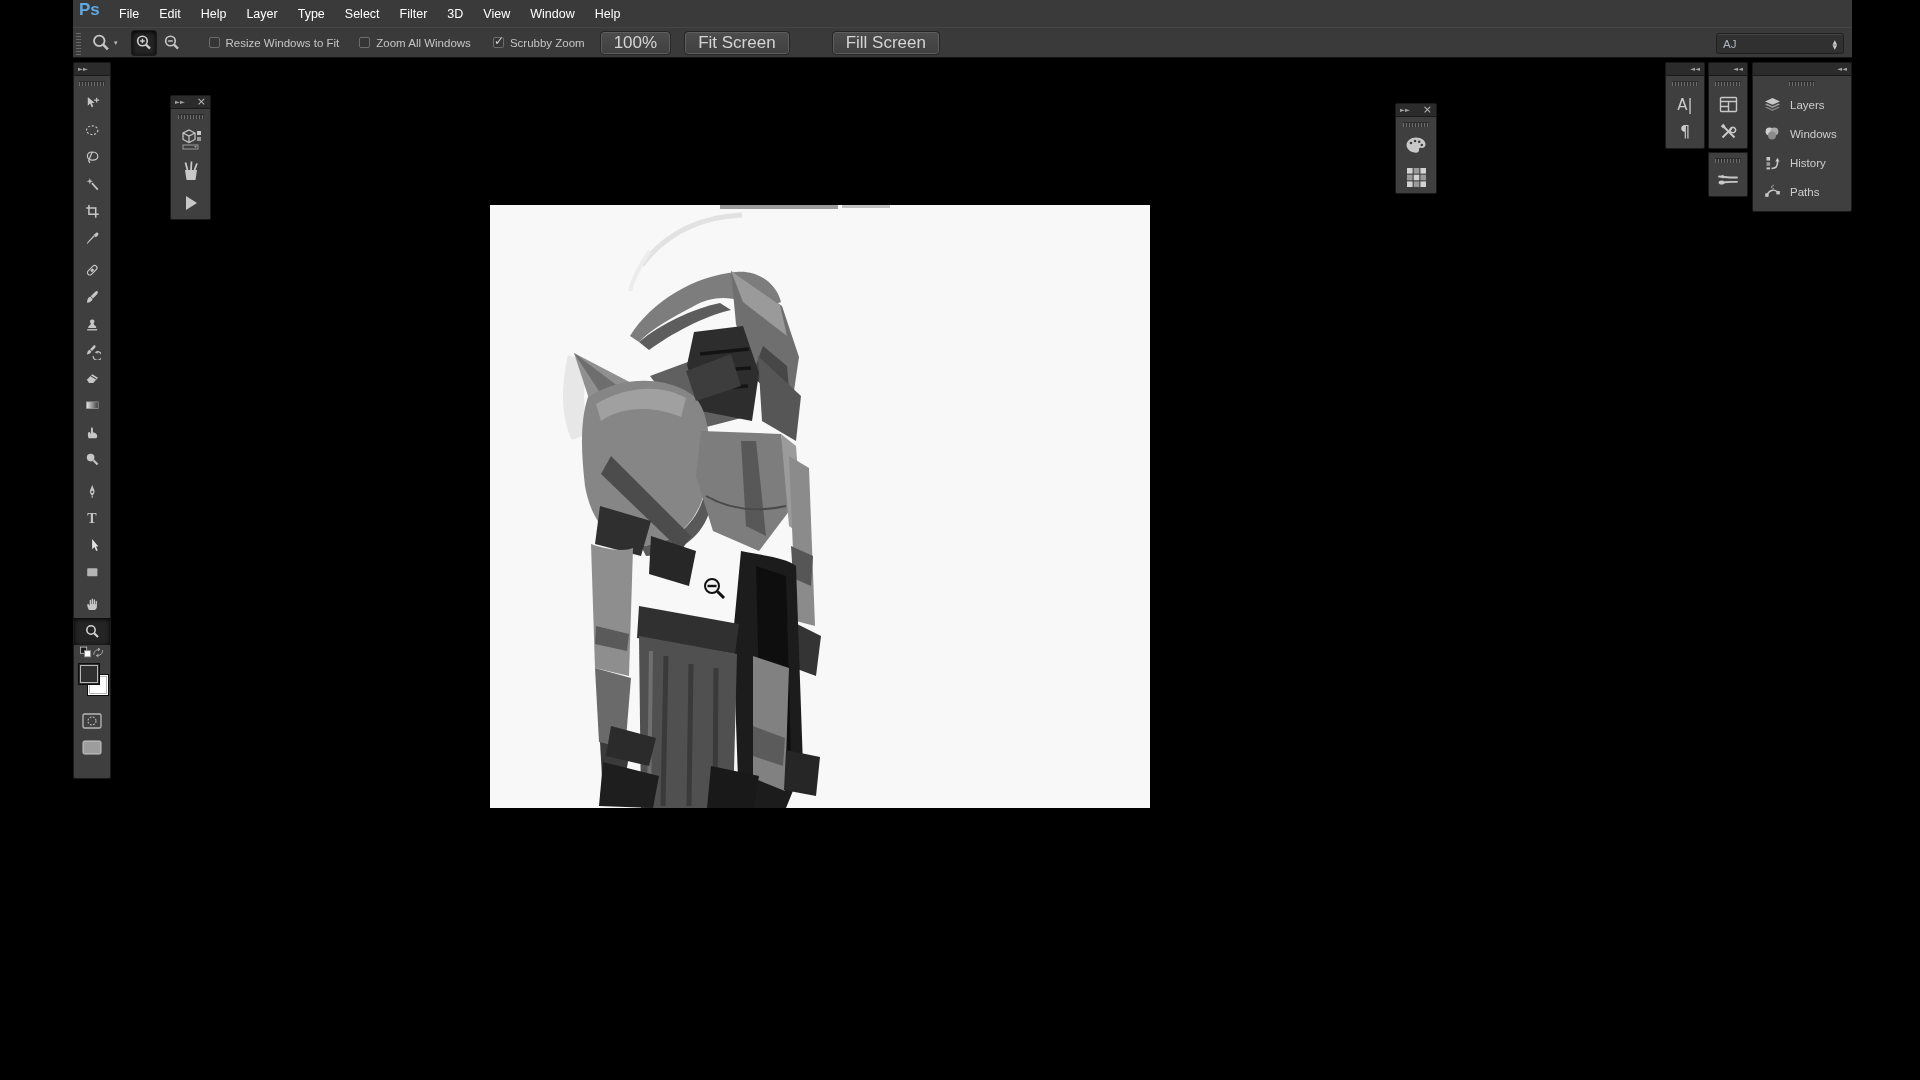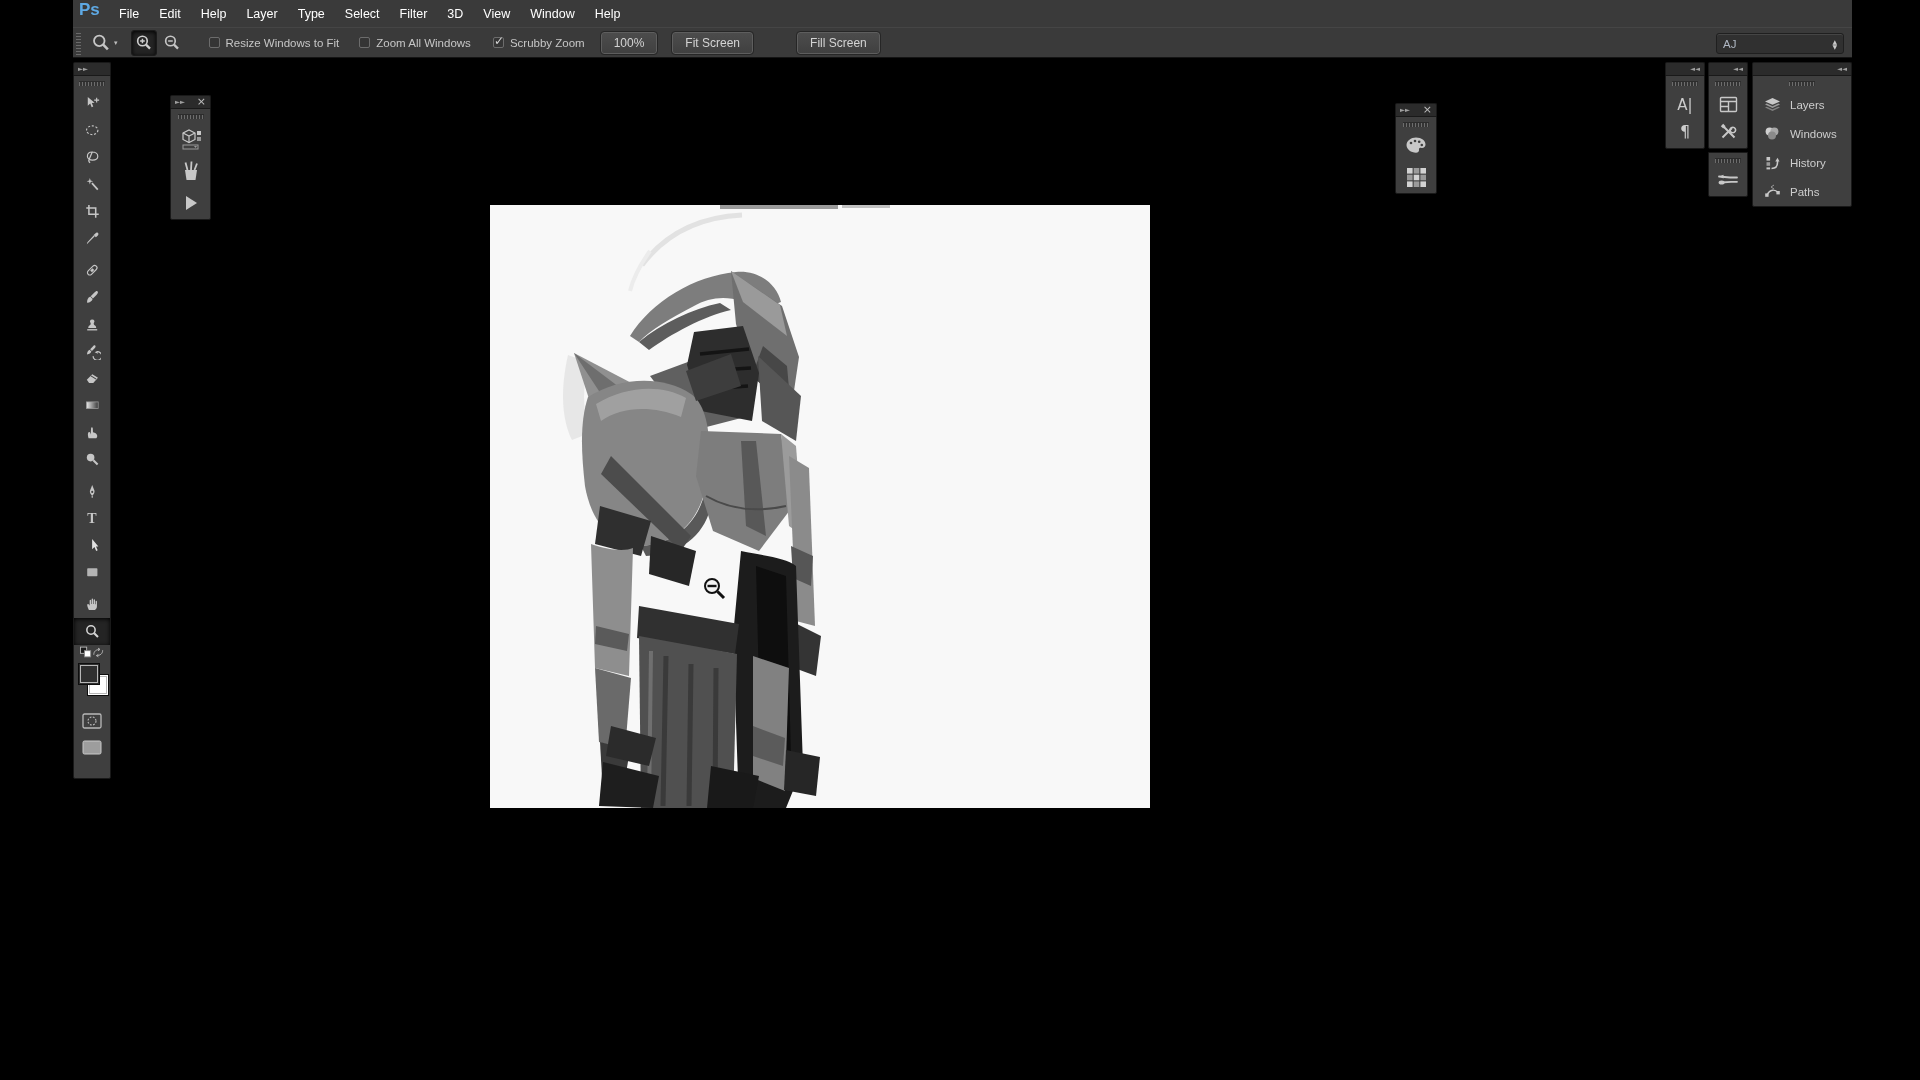--- a/index.html
+++ b/index.html
@@ -21,21 +21,21 @@
   .opt-toolbtn { display:flex; align-items:center; margin-left:9px; }
   .opt-sq { width:26px; height:26px; display:flex; align-items:center; justify-content:center; border-radius:3px; }
   .opt-sq.pressed { background:#242424; box-shadow:inset 0 1px 4px #000; border:1px solid #1b1b1b; }
   .cb { display:flex; align-items:center; }
   .cb-box { width:11px; height:11px; background:#353535; border:1px solid #6c6c6c; border-radius:2px;
     margin-right:6px; position:relative; }
   .cb-check { position:absolute; left:0px; top:-4px; font-size:12px; color:#d8d8d8;
     font-family:"DejaVu Sans", sans-serif; }
   .opt-btn { height:22px; padding:0 12px; display:flex; align-items:center; border-radius:3px;
     background:linear-gradient(#4c4c4c,#404040); border:1px solid #5e5e5e; outline:1px solid #262626;
-    color:#d4d4d4; font-size:12px; }
+    color:#d4d4d4; font-size:17px; }
   .workspace { position:absolute; right:8px; top:5px; width:128px; height:21px; background:#303030;
     border:1px solid #1f1f1f; box-shadow:inset 0 1px 0 #454545; border-radius:3px;
     display:flex; align-items:center; padding:0 6px; color:#aeb6c2; font-size:11.5px; }
   .spinner { margin-left:auto; display:flex; flex-direction:column; line-height:5px;
     font-size:6px; color:#c9c9c9; font-family:"DejaVu Sans", sans-serif; }
 
   
   .pnl-header { height:13px; background:#2b2b2b; border:1px solid #191919; border-bottom:none;
     border-radius:2px 2px 0 0; display:flex; align-items:center; padding:0 4px;
     color:#9f9f9f; font-size:6.5px; font-family:"DejaVu Sans", sans-serif; }
@@ -474,21 +474,21 @@
           <ellipse cx="4.6" cy="11.4" rx="3" ry="2" fill="#c8c8c8"></ellipse>
         </svg>
     </div>
   </div>
 </div>
 
 <div class="dock-col" style="left:1752px; width:100px;">
   <div class="pnl-header">
       <span class="hdr-arrows glyph">◄◄</span>
     </div>
-  <div class="pnl-body" style="">
+  <div class="pnl-body" style="padding-bottom:5px">
     <div class="grip"></div>
     <div class="dock-row">
       <span class="ic">
           <svg width="17" height="15" viewBox="0 0 17 15">
             <path d="M8.5,1 L16,4.4 L8.5,7.8 L1,4.4 Z" fill="#c8c8c8"></path>
             <path d="M2.8,6.6 L8.5,9.2 L14.2,6.6 L16,7.5 L8.5,10.9 L1,7.5 Z" fill="#9a9a9a"></path>
             <path d="M2.8,9.7 L8.5,12.3 L14.2,9.7 L16,10.6 L8.5,14 L1,10.6 Z" fill="#7f7f7f"></path>
           </svg>
         </span>
       <span>Layers</span>

